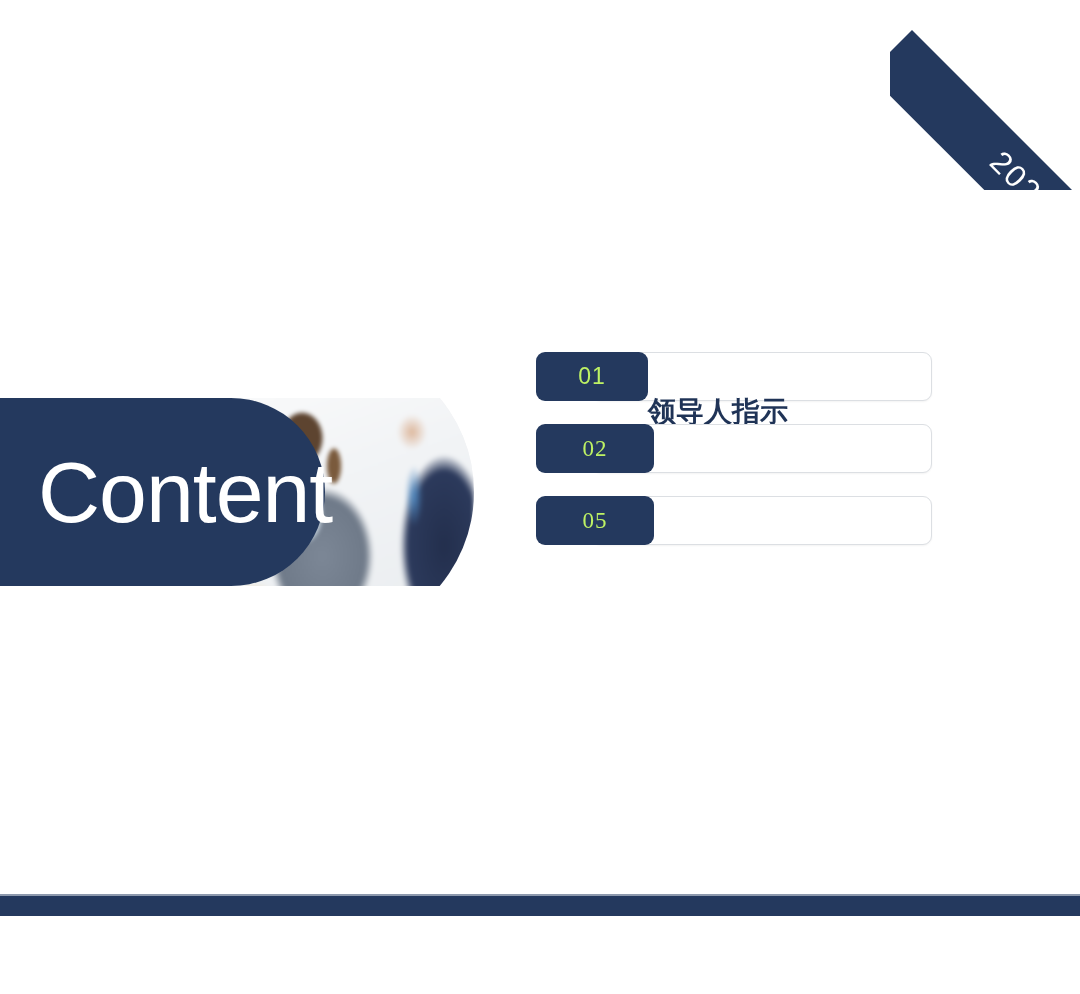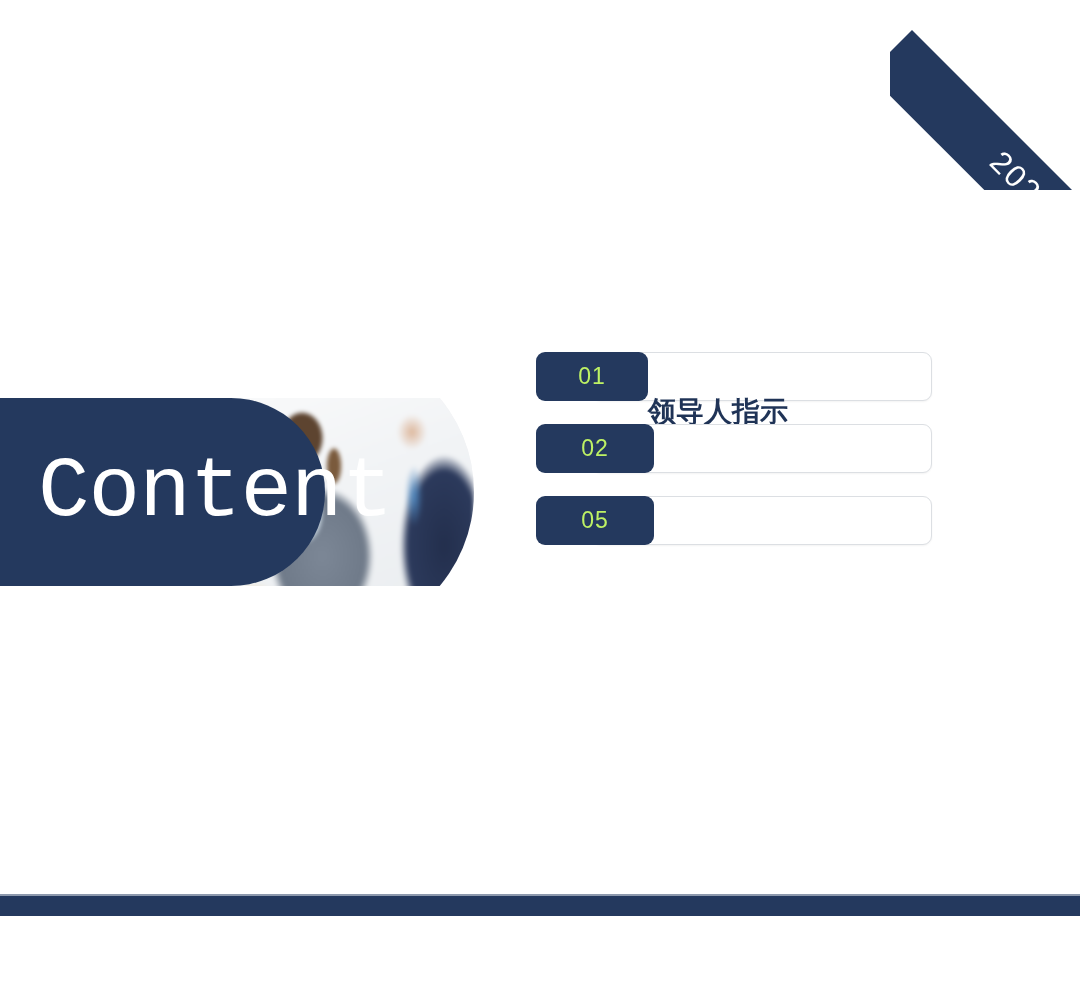--- a/index.html
+++ b/index.html
@@ -107,21 +107,21 @@
     align-items: center;
   }
   .content-label {
     color: #ffffff;
     font-size: 86px;
     font-weight: 400;
     letter-spacing: -1px;
     margin-left: 238px;
     line-height: 1;
     white-space: nowrap;
-    font-family: Liberation Mono, monospace;
+    font-family: Liberation Sans, sans-serif;
   }
 
   
   .toc-list {
     position: absolute;
     left: 536px;
     top: 352px;
     width: 396px;
   }
   .toc-row {
@@ -162,21 +162,21 @@
     height: 49px;
     background: #24395e;
     border-radius: 9px;
     color: #bef264;
     font-size: 23px;
     line-height: 49px;
     text-align: center;
     letter-spacing: 1px;
     font-family: "Liberation Sans", sans-serif;
   }
-  .toc-row.wide .toc-num { width: 118px; }
+  .toc-row.wide .toc-num { width: 118px; font-family: Liberation Serif, serif; }
 
   
   .bottom-bar {
     position: absolute;
     left: 0;
     top: 896px;
     width: 1080px;
     height: 20px;
     background: #24395e;
   }

